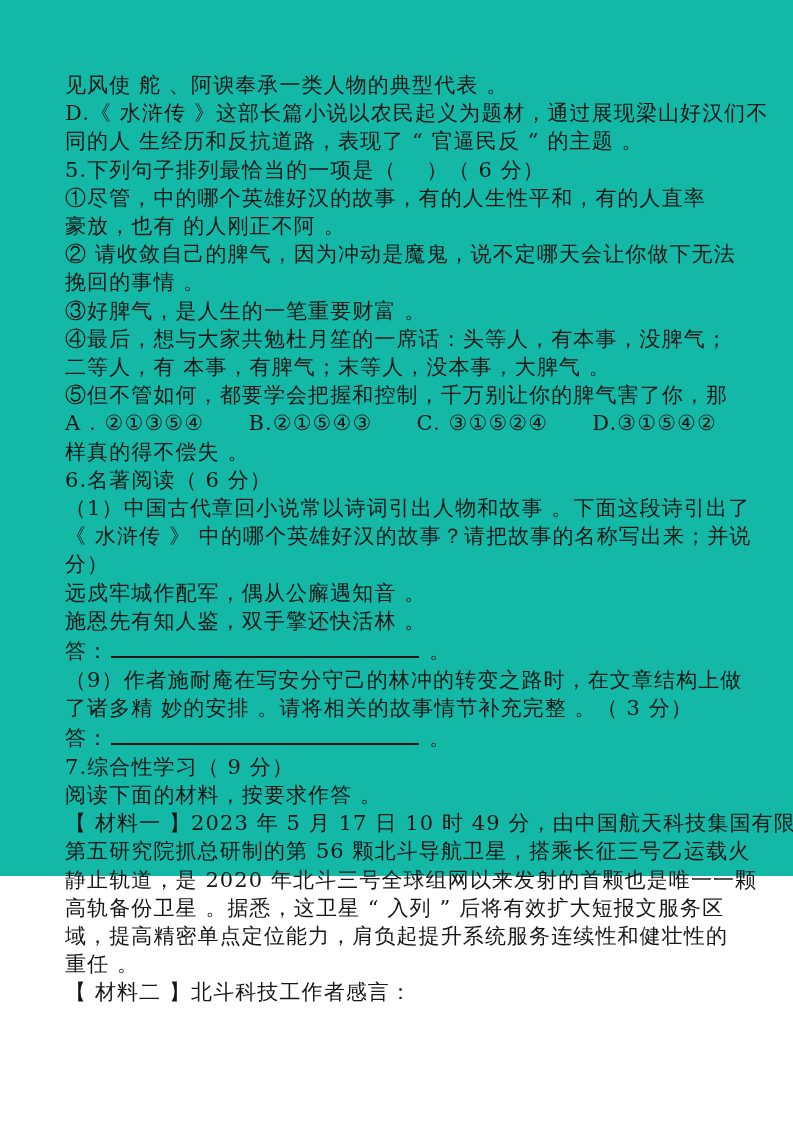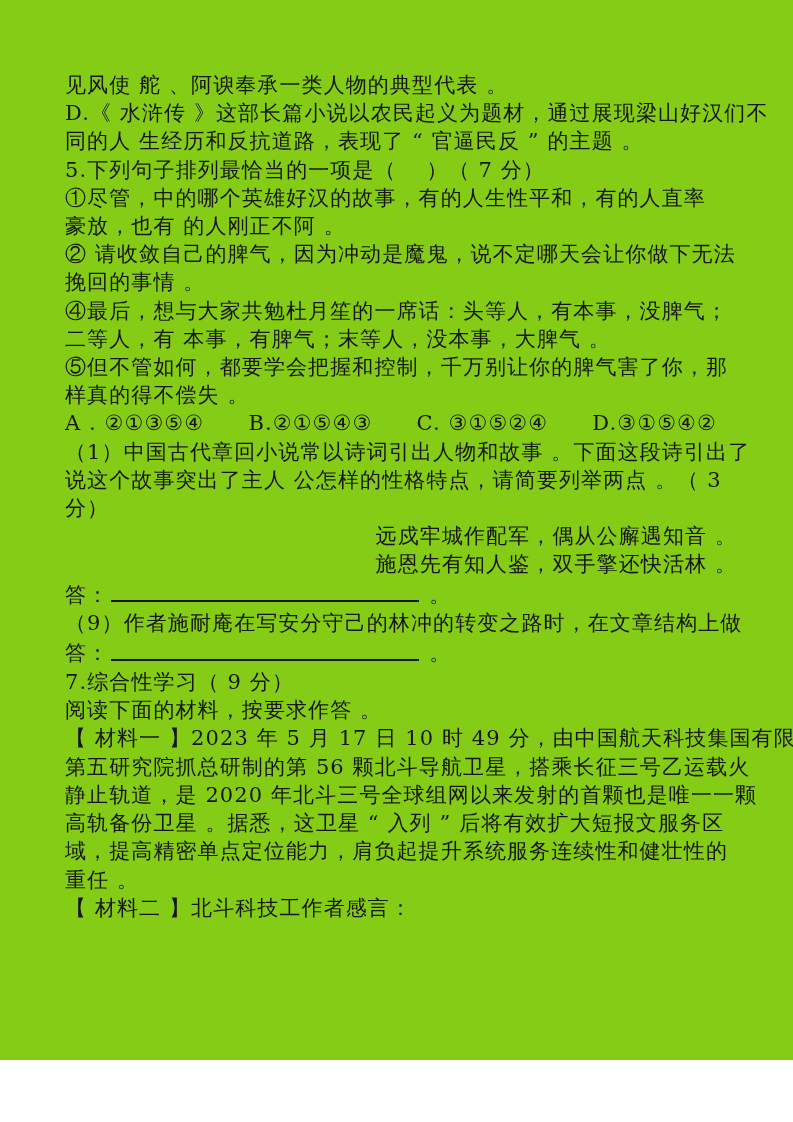--- a/index.html
+++ b/index.html
@@ -1,64 +1,67 @@
 <!DOCTYPE html>
 <html><head>
 <meta charset="utf-8">
 <style>
   html, body { margin: 0; padding: 0; background: #ffffff; }
   body { width: 793px; height: 1122px; overflow: hidden; }
   .page {
     position: absolute; top: 0; left: 0;
-    width: 793px; height: 1060px;
+    width: 793px; height: 876px;
     box-sizing: border-box;
-    background: #84cc16;
+    background: #14b8a6;
     color: #161616;
     font-family: "DejaVu Serif", "Liberation Serif", serif;
     font-size: 21px;
     line-height: 28.2px;
     letter-spacing: 1.1px;
     padding: 71px 56px 0 65px;
   }
   .line { white-space: pre; }
-  .center { text-align: right; white-space: pre; }
+  .center { text-align: left; white-space: pre; }
   .answer-row { white-space: pre; }
   .blank {
     display: inline-block;
     width: 308px;
     height: 1.02em;
     border-bottom: 2px solid #161616;
     margin: 0 10px 0 2px;
     vertical-align: baseline;
   }
 </style>
 </head>
 <body>
 
 <div class="page">
   <div class="line">见风使 舵 、阿谀奉承一类人物的典型代表 。</div>
   <div class="line">D.《 水浒传 》这部长篇小说以农民起义为题材，通过展现梁山好汉们不</div>
   <div class="line">同的人 生经历和反抗道路，表现了 “ 官逼民反 ” 的主题 。</div>
-  <div class="line">5.下列句子排列最恰当的一项是（　 ）（ 7 分）</div>
+  <div class="line">5.下列句子排列最恰当的一项是（　 ）（ 6 分）</div>
   <div class="line">①尽管，中的哪个英雄好汉的故事，有的人生性平和，有的人直率</div>
   <div class="line">豪放，也有 的人刚正不阿 。</div>
   <div class="line">② 请收敛自己的脾气，因为冲动是魔鬼，说不定哪天会让你做下无法</div>
   <div class="line">挽回的事情 。</div>
+  <div class="line">③好脾气，是人生的一笔重要财富 。</div>
   <div class="line">④最后，想与大家共勉杜月笙的一席话：头等人，有本事，没脾气；</div>
   <div class="line">二等人，有 本事，有脾气；末等人，没本事，大脾气 。</div>
   <div class="line">⑤但不管如何，都要学会把握和控制，千万别让你的脾气害了你，那</div>
+  <div class="line">A . ②①③⑤④　　B.②①⑤④③　　C. ③①⑤②④　　D.③①⑤④②</div>
   <div class="line">样真的得不偿失 。</div>
-  <div class="line">A . ②①③⑤④　　B.②①⑤④③　　C. ③①⑤②④　　D.③①⑤④②</div>
+  <div class="line">6.名著阅读（ 6 分）</div>
   <div class="line">（1）中国古代章回小说常以诗词引出人物和故事 。下面这段诗引出了</div>
-  <div class="line">说这个故事突出了主人 公怎样的性格特点，请简要列举两点 。（ 3</div>
+  <div class="line">《 水浒传 》 中的哪个英雄好汉的故事？请把故事的名称写出来；并说</div>
   <div class="line">分）</div>
   <div class="center">远戍牢城作配军，偶从公廨遇知音 。</div>
   <div class="center">施恩先有知人鉴，双手擎还快活林 。</div>
   <div class="answer-row"><span>答：</span><span class="blank"></span><span>。</span></div>
   <div class="line">（9）作者施耐庵在写安分守己的林冲的转变之路时，在文章结构上做</div>
+  <div class="line">了诸多精 妙的安排 。请将相关的故事情节补充完整 。（ 3 分）</div>
   <div class="answer-row"><span>答：</span><span class="blank"></span><span>。</span></div>
   <div class="line">7.综合性学习（ 9 分）</div>
   <div class="line">阅读下面的材料，按要求作答 。</div>
   <div class="line">【 材料一 】2023 年 5 月 17 日 10 时 49 分，由中国航天科技集国有限公司</div>
   <div class="line">第五研究院抓总研制的第 56 颗北斗导航卫星，搭乘长征三号乙运载火</div>
   <div class="line">静止轨道，是 2020 年北斗三号全球组网以来发射的首颗也是唯一一颗</div>
   <div class="line">高轨备份卫星 。据悉，这卫星 “ 入列 ” 后将有效扩大短报文服务区</div>
   <div class="line">域，提高精密单点定位能力，肩负起提升系统服务连续性和健壮性的</div>
   <div class="line">重任 。</div>
   <div class="line">【 材料二 】北斗科技工作者感言：</div>

